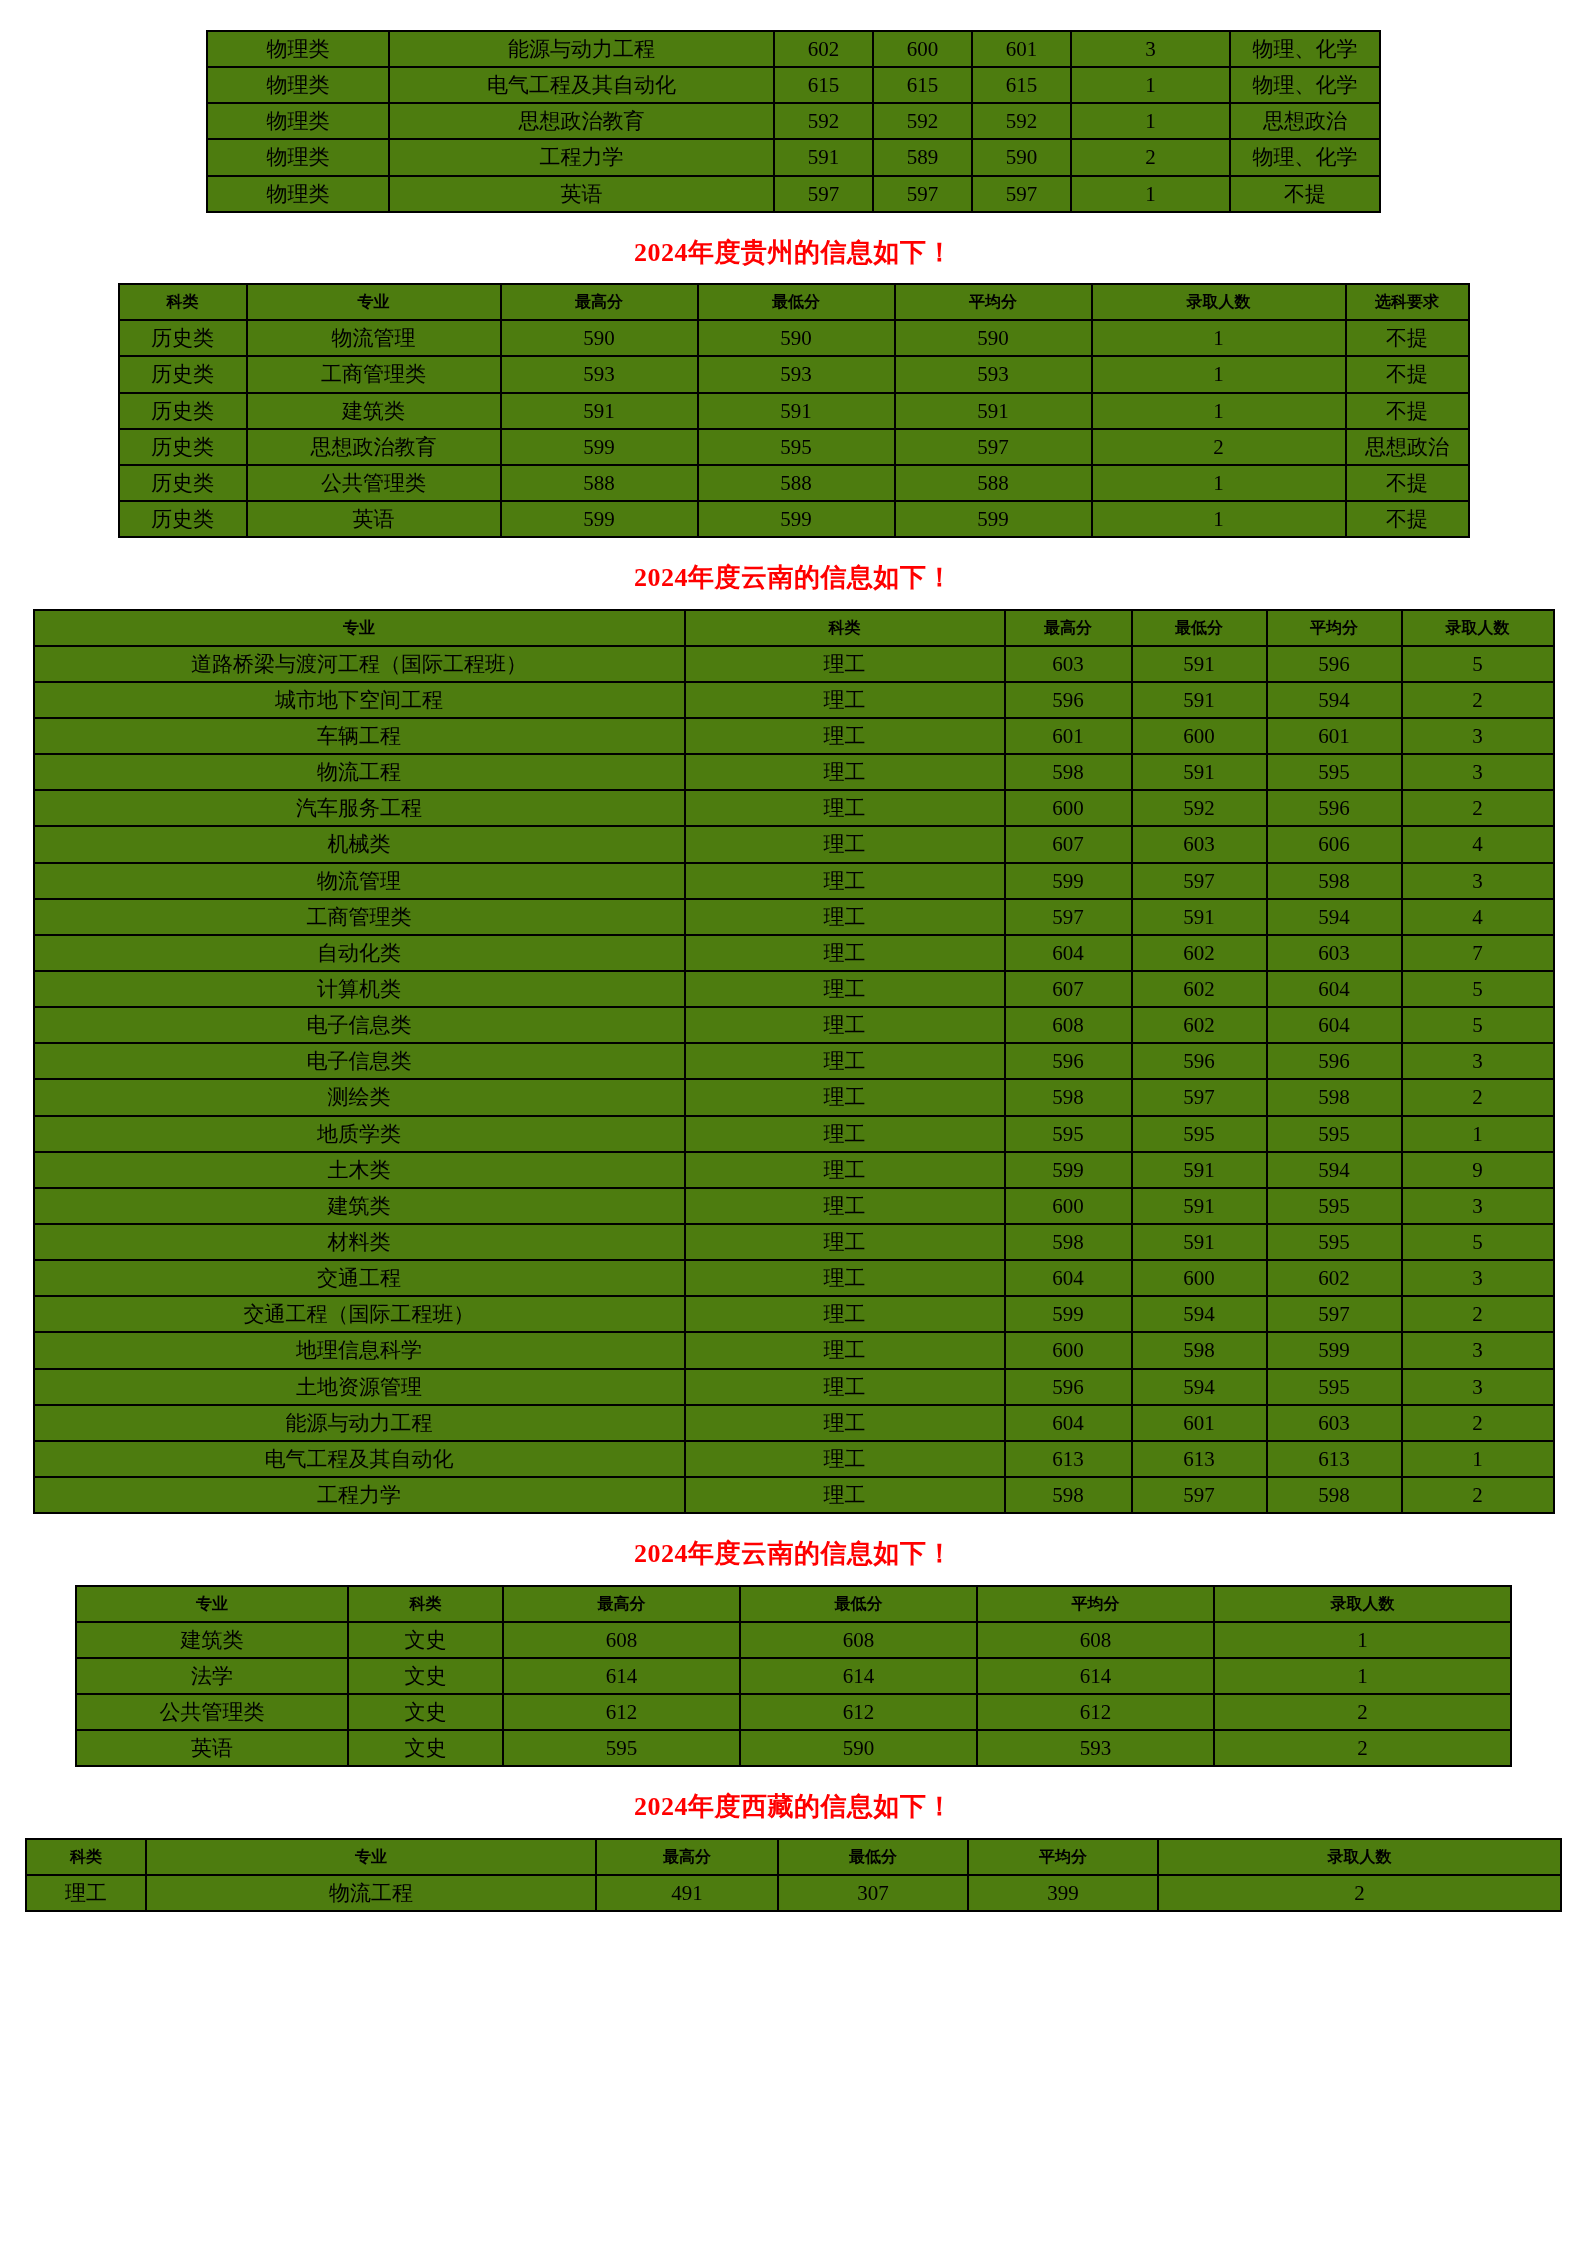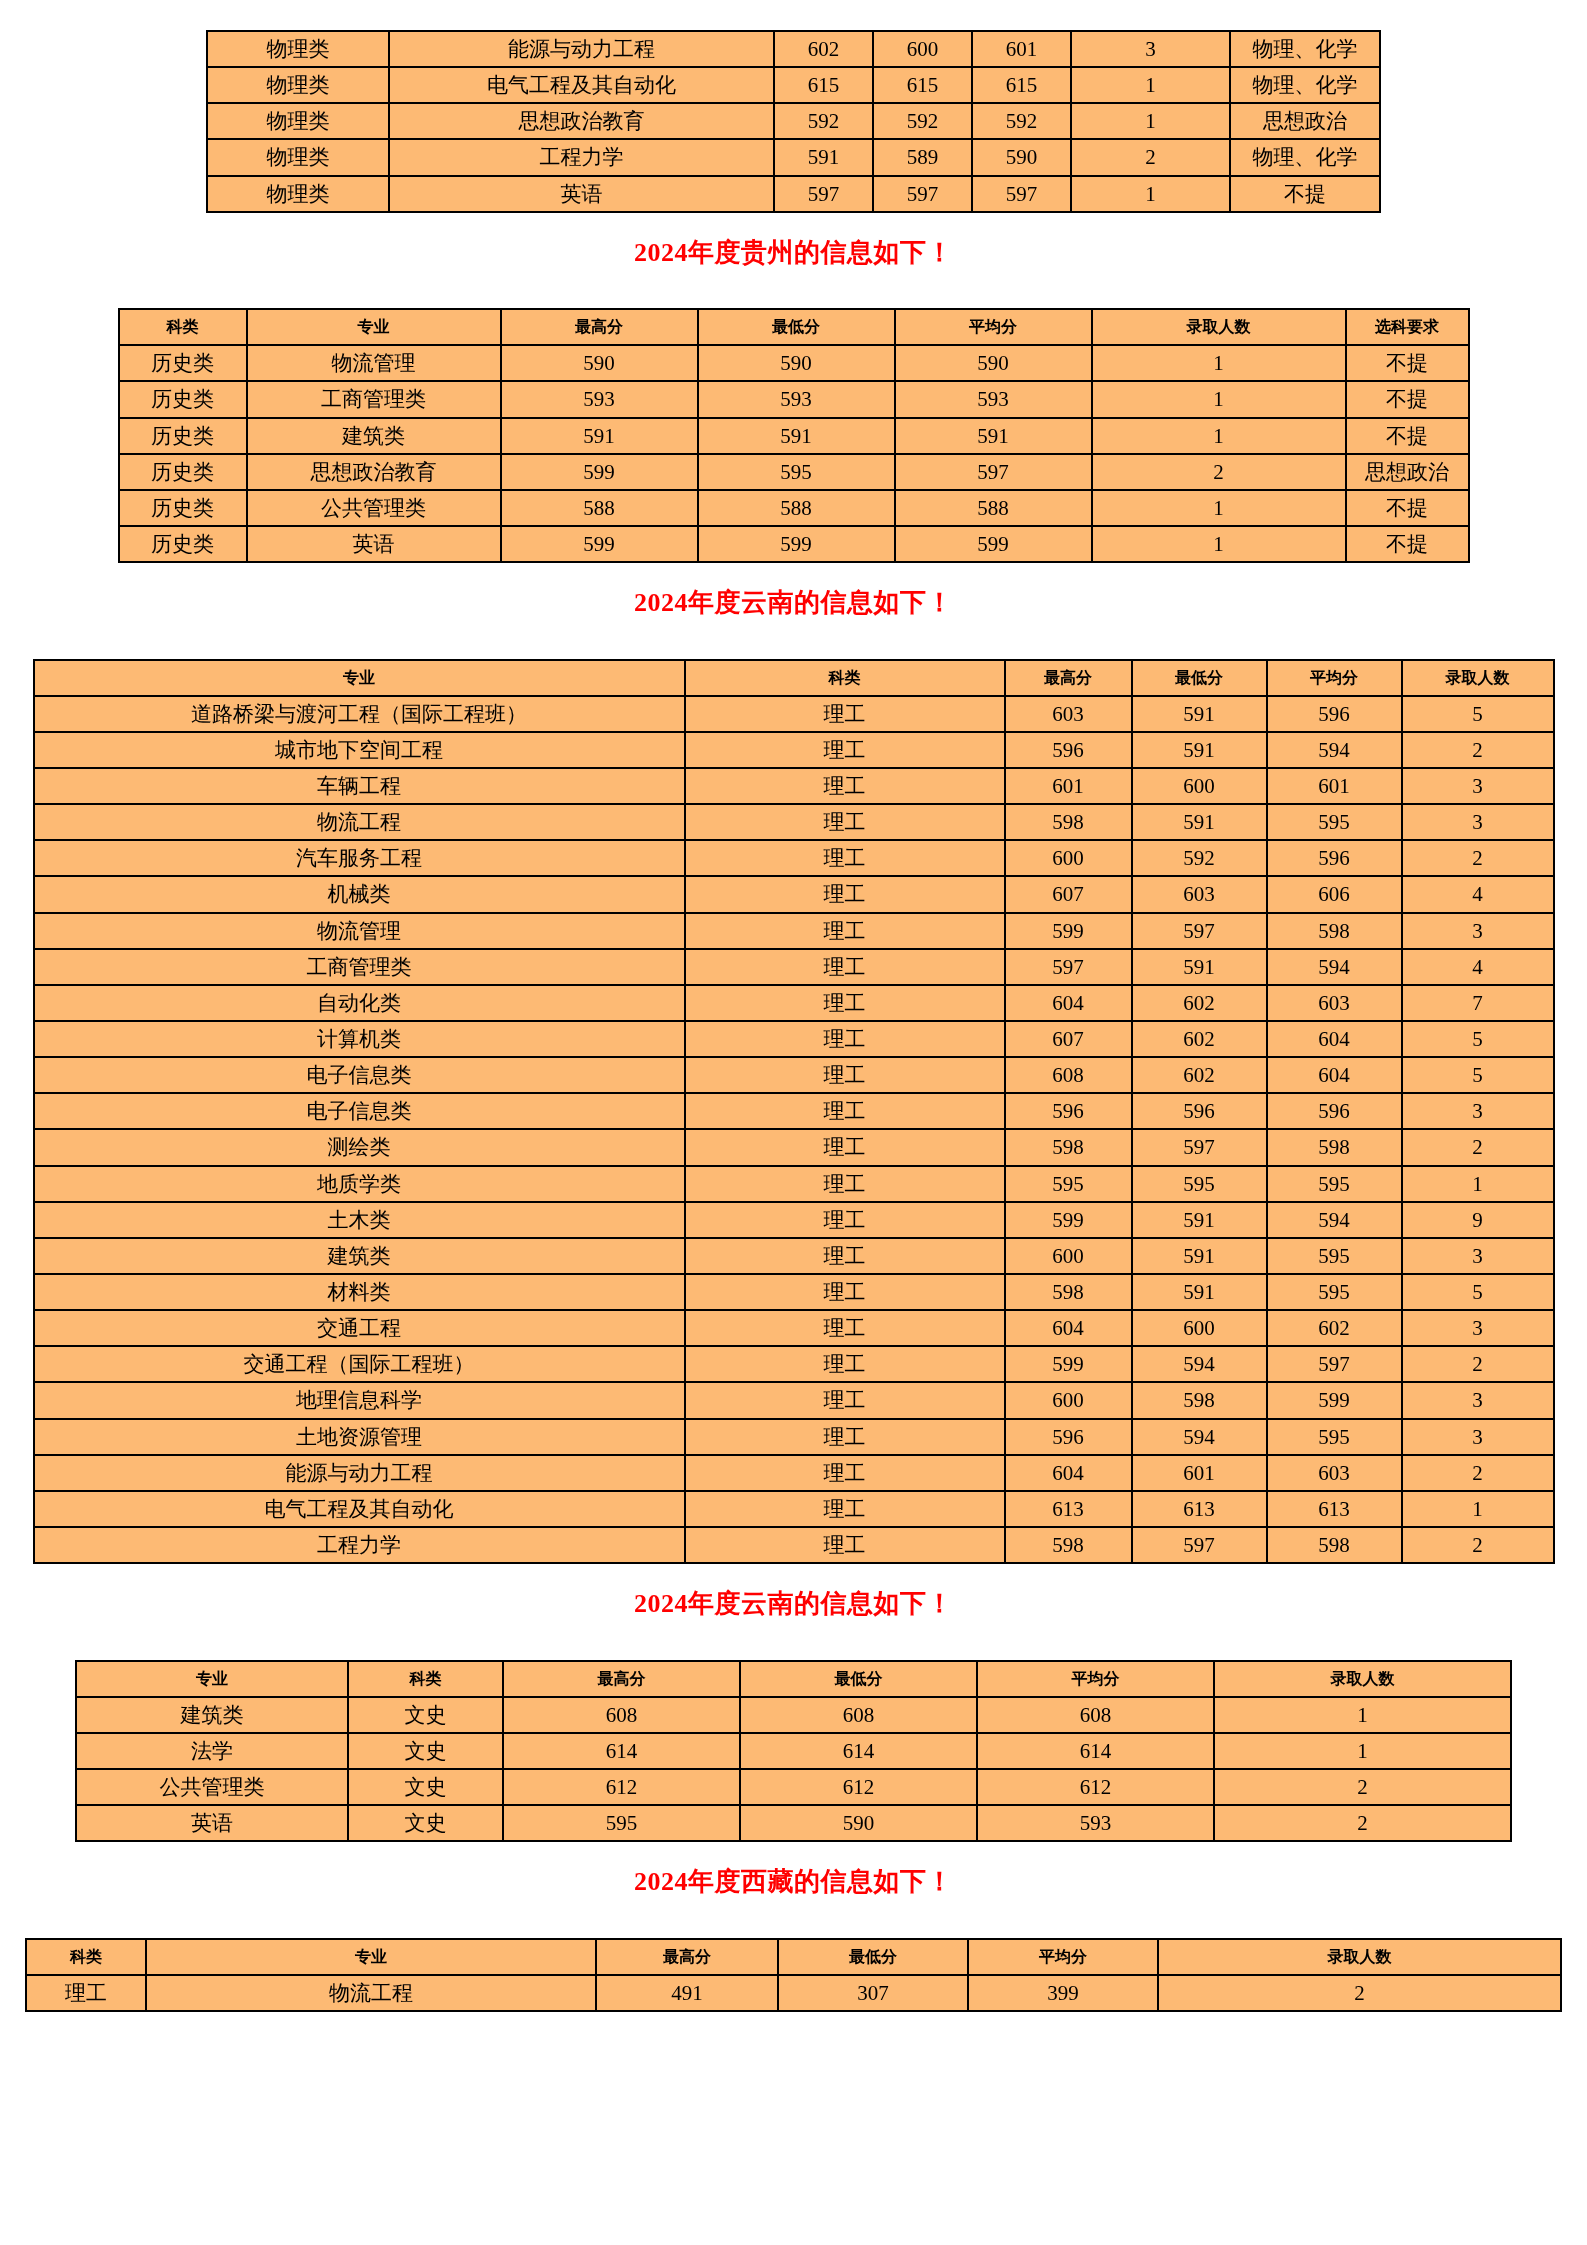--- a/index.html
+++ b/index.html
@@ -22,30 +22,30 @@
 
   
   .section-heading {
     text-align: center;
     color: #FF0000;
     font-family: "Liberation Serif", "DejaVu Serif", serif;
     font-weight: bold;
     font-size: 26px;
     letter-spacing: 0.5px;
     margin: 0;
-    padding: 26px 0 41px 0;
+    padding: 26px 0 16px 0;
     line-height: 1.1;
   }
 
   
   table.grid {
     border-collapse: collapse;
     table-layout: fixed;
     margin: 0 auto;
-    background: #fdba74;
+    background: #4d7c0f;
     padding-left: 28px;
   }
   table.grid td, table.grid th {
     border: 2px solid #000000;
     text-align: center;
     vertical-align: middle;
     font-weight: normal;
     font-size: 21px;
     line-height: 1.15;
     padding: 5px 2px;

